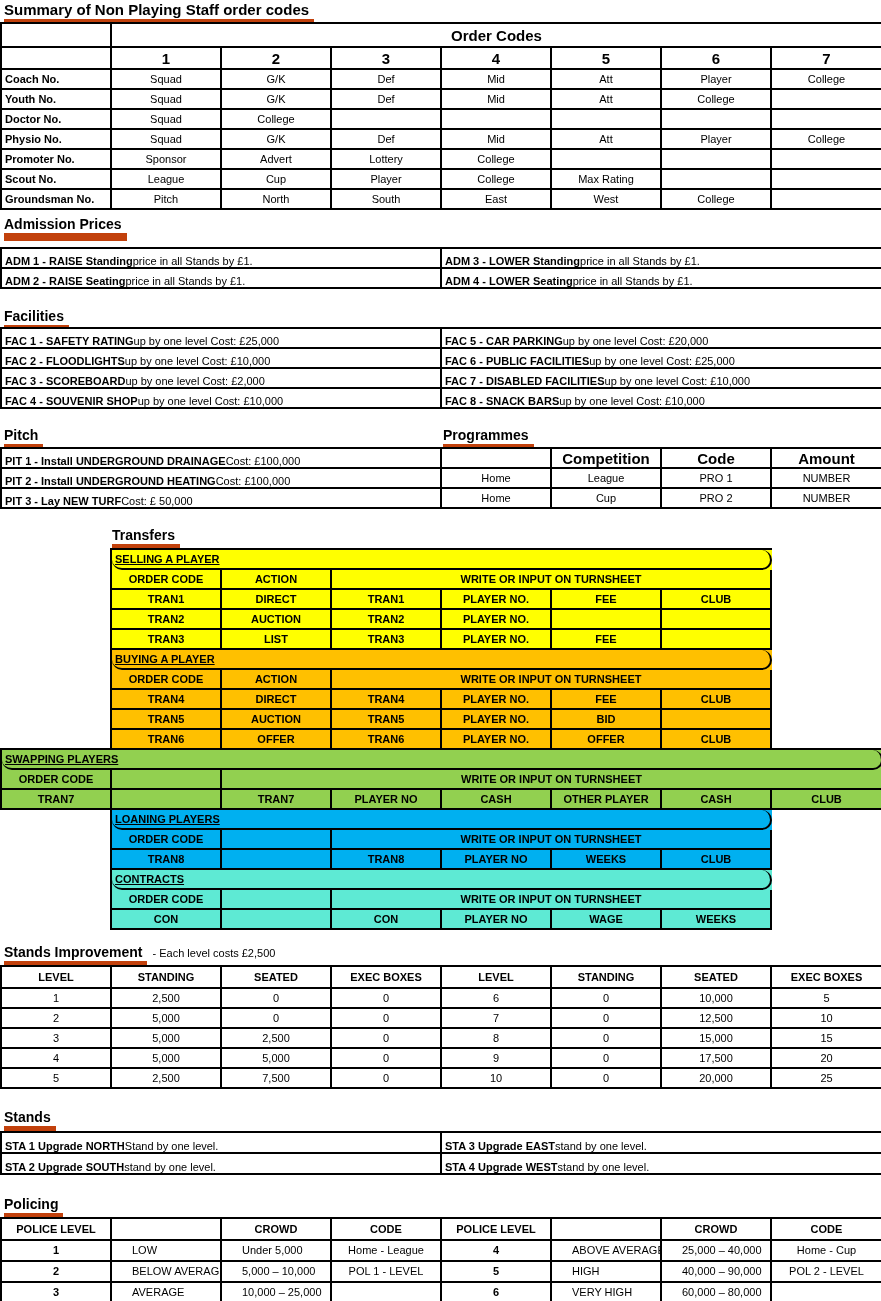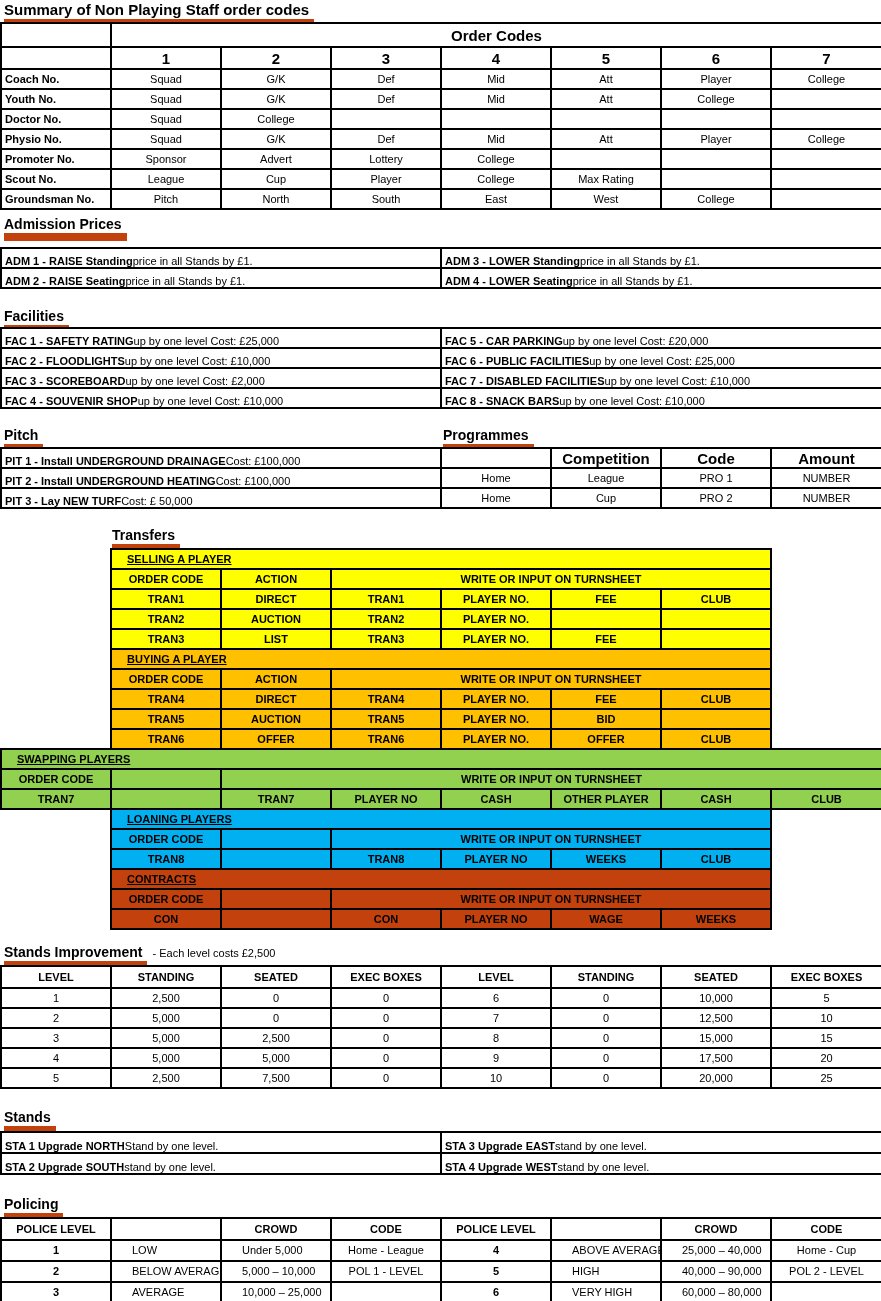--- a/index.html
+++ b/index.html
@@ -26,21 +26,21 @@
     box-sizing:border-box;
     border-right:2px solid #000;border-bottom:2px solid #000;
     display:flex;align-items:center;justify-content:center;
     font-size:11px;line-height:1;
     white-space:nowrap;overflow:hidden;
   }
   .k-p{}
   .k-bh{font-weight:bold;font-size:15px;}
   .k-h{font-weight:bold;}
   .k-rl{justify-content:flex-start;padding-left:3px;font-weight:bold;font-size:11px;}
-  .k-lb{justify-content:flex-start;padding-left:15px;font-weight:bold;text-decoration:underline;}
+  .k-lb{justify-content:flex-start;padding-left:3px;font-weight:bold;text-decoration:underline;border-radius:10px;}
   .k-lf{justify-content:flex-start;padding-left:20px;}
   .k-bp{justify-content:flex-start;padding-left:3px;align-items:flex-end;}
   .k-bp b{font-weight:bold;white-space:pre;}
   .k-g{border-right:none;border-bottom:none;}
   .k-gr{border-bottom:none;}
   
   #t-staff{left:0;top:22px;grid-template-columns:110px 110px 110px 110px 110px 110px 110px 111px;grid-template-rows:24px 22px repeat(7,20px);}
   #t-admission{left:0;top:247px;grid-template-columns:440px 441px;grid-template-rows:repeat(2,20px);}
   #t-facilities{left:0;top:327px;grid-template-columns:440px 441px;grid-template-rows:repeat(4,20px);}
   #t-pitch{left:0;top:447px;grid-template-columns:440px;grid-template-rows:repeat(3,20px);}
@@ -247,21 +247,21 @@
     <div class="cell k-h">ORDER CODE</div>
     <div class="cell k-h"></div>
     <div class="cell k-h" style="grid-column: span 4;">WRITE OR INPUT ON TURNSHEET</div>
     <div class="cell k-h">TRAN8</div>
     <div class="cell k-h"></div>
     <div class="cell k-h">TRAN8</div>
     <div class="cell k-h">PLAYER NO</div>
     <div class="cell k-h">WEEKS</div>
     <div class="cell k-h">CLUB</div>
   </div>
-<div class="tbl" id="t-contracts" style="background: #c2410c;">
+<div class="tbl" id="t-contracts" style="background: #5eead4;">
     <div class="cell k-lb" style="grid-column: span 6;">CONTRACTS</div>
     <div class="cell k-h">ORDER CODE</div>
     <div class="cell k-h"></div>
     <div class="cell k-h" style="grid-column: span 4;">WRITE OR INPUT ON TURNSHEET</div>
     <div class="cell k-h">CON</div>
     <div class="cell k-h"></div>
     <div class="cell k-h">CON</div>
     <div class="cell k-h">PLAYER NO</div>
     <div class="cell k-h">WAGE</div>
     <div class="cell k-h">WEEKS</div>

